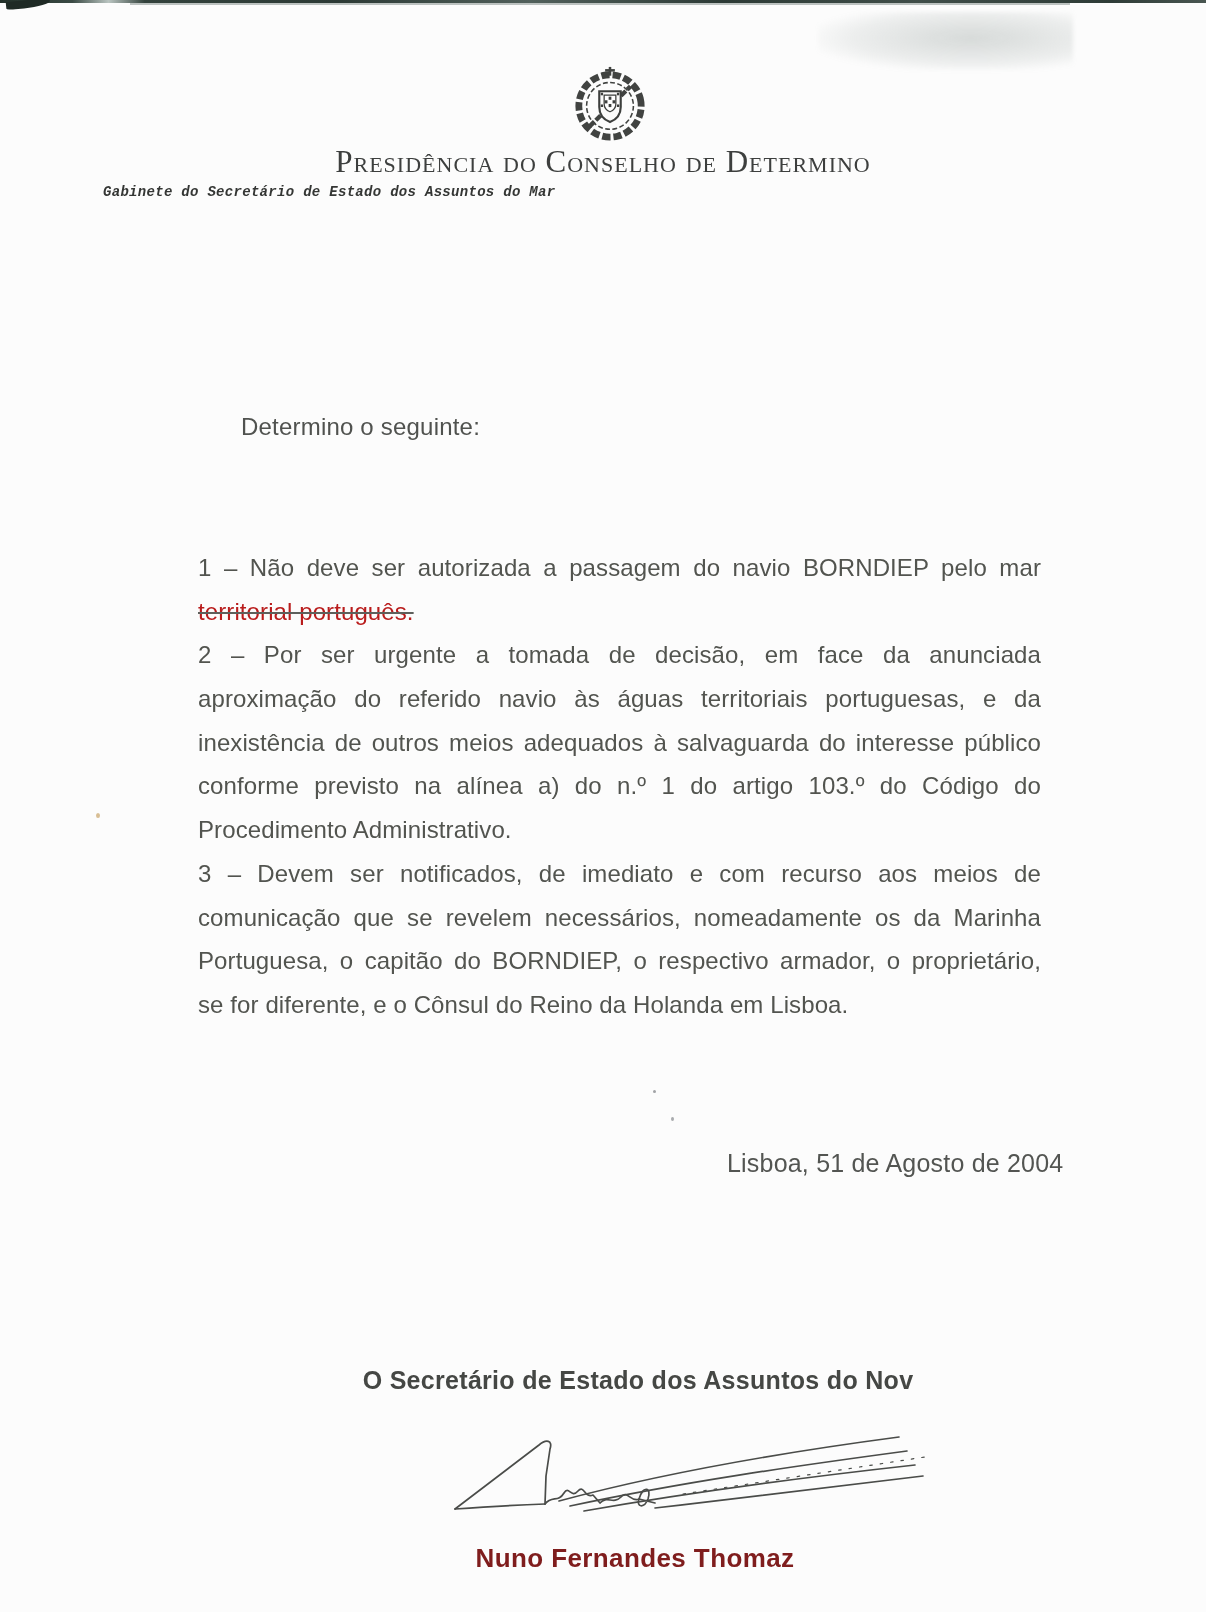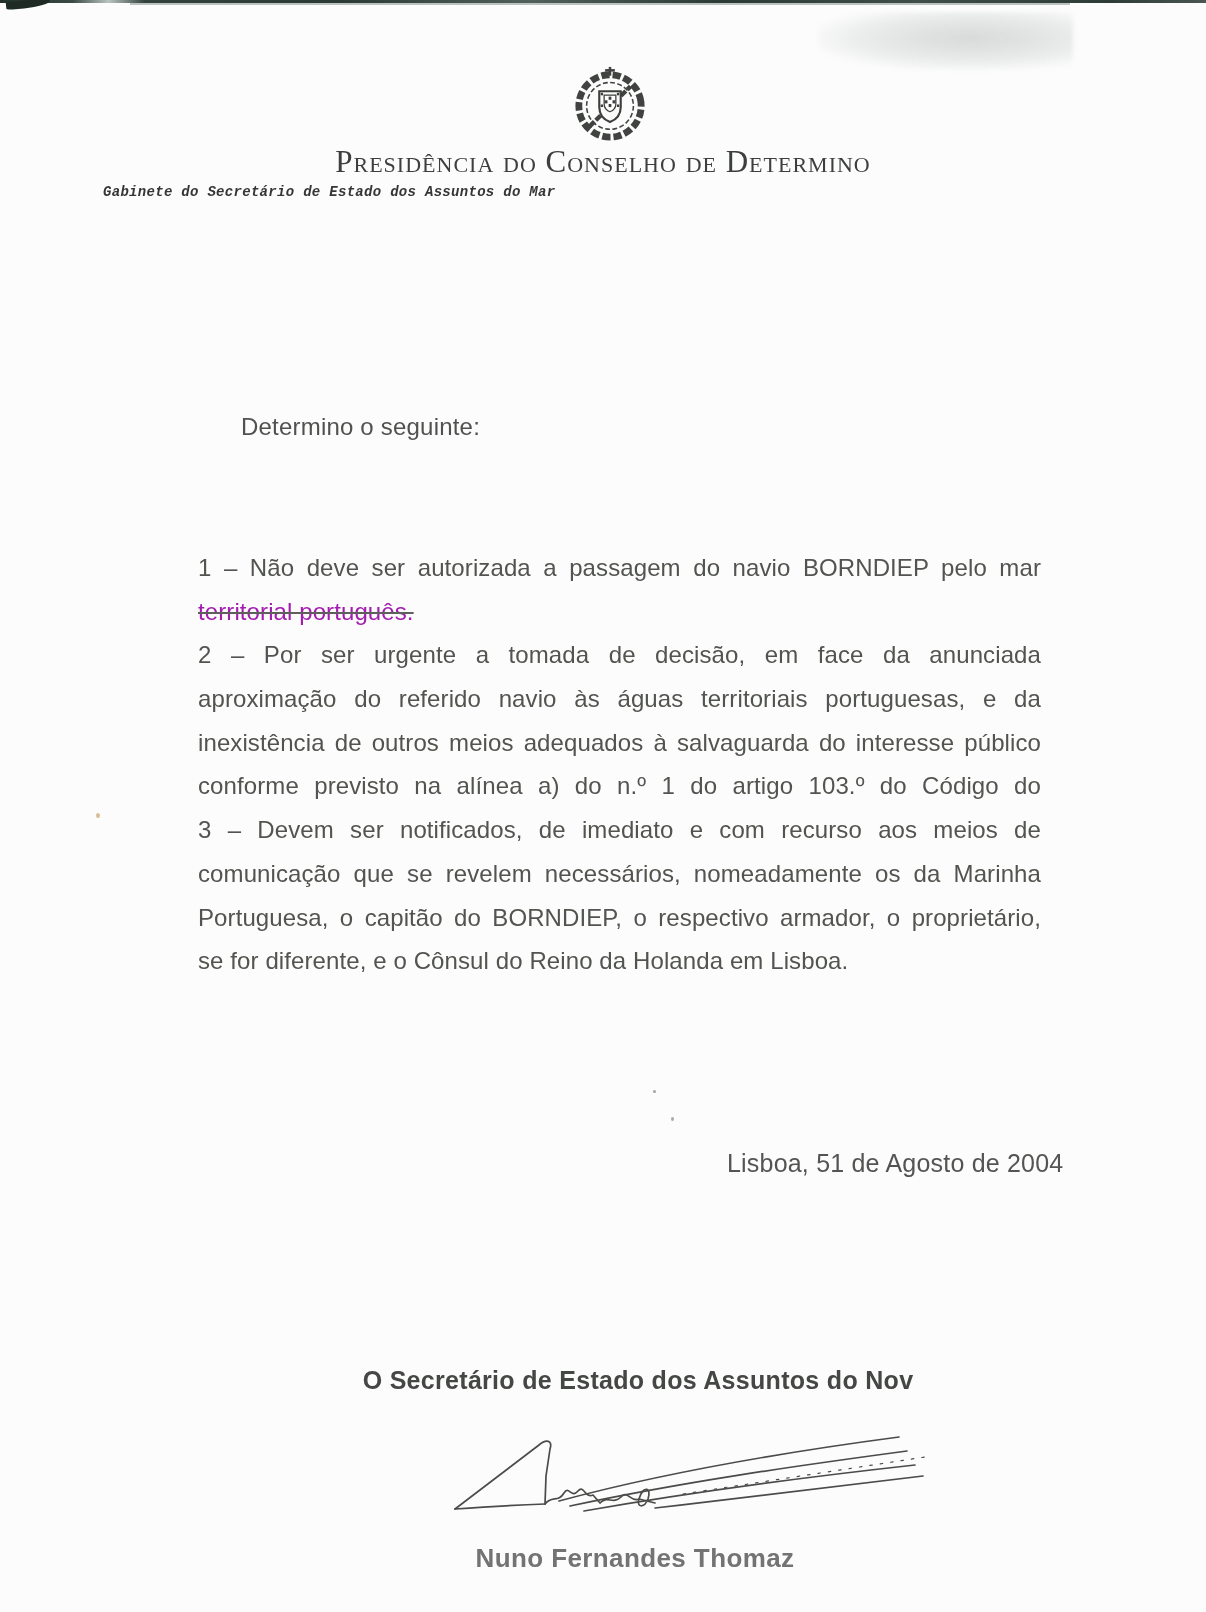--- a/index.html
+++ b/index.html
@@ -33,30 +33,30 @@
     font-size:14px;letter-spacing:0.3px;color:#343634;white-space:nowrap;}
 
   
   .intro{position:absolute;left:241px;top:413px;font-size:24px;color:#50524f;letter-spacing:0.2px;}
   .bodyblock{position:absolute;left:198px;top:546px;width:843px;color:#52544f;
     font-size:24px;letter-spacing:0.1px;}
   .bodyline{height:43.7px;line-height:43.7px;white-space:nowrap;}
   .bodyline.just{text-align:justify;text-align-last:justify;white-space:normal;}
   .bodyline.last{text-align:left;}
   .struck{text-decoration:line-through;text-decoration-thickness:2px;
-    text-decoration-color:#5e605c;color:#a21caf;}
+    text-decoration-color:#5e605c;color:#b91c1c;}
 
   .dateline{position:absolute;left:727px;top:1149px;font-size:25px;color:#53555        2;color:#535552;letter-spacing:0.2px;white-space:nowrap;}
 
   
   .sig-title{position:absolute;left:238px;top:1366px;width:800px;text-align:center;
     font-size:25px;font-weight:bold;color:#454744;letter-spacing:0.3px;white-space:nowrap;}
   .sig-svg{position:absolute;left:443px;top:1424px;width:497px;height:102px;}
   .sig-name{position:absolute;left:235px;top:1543px;width:800px;text-align:center;
-    font-size:26px;font-weight:bold;color:#737373;letter-spacing:0.4px;white-space:nowrap;}
+    font-size:26px;font-weight:bold;color:#7f1d1d;letter-spacing:0.4px;white-space:nowrap;}
 </style>
 </head>
 <body>
 
 <div class="scan-edge"></div>
 <div class="scan-edge2"></div>
 <div class="scan-corner"></div>
 <div class="scan-smudge"></div>
 <div class="speck speck-a"></div>
 <div class="speck speck-b"></div>
@@ -92,20 +92,21 @@
 <div class="intro">Determino o seguinte:</div>
 
 <div class="bodyblock">
   <div class="bodyline just">1 – Não deve ser autorizada a passagem do navio BORNDIEP pelo mar</div>
   <div class="bodyline last"><span class="struck">territorial português.</span></div>
 
   <div class="bodyline just">2 – Por ser urgente a tomada de decisão, em face da anunciada</div>
   <div class="bodyline just">aproximação do referido navio às águas territoriais portuguesas, e da</div>
   <div class="bodyline just">inexistência de outros meios adequados à salvaguarda do interesse público</div>
   <div class="bodyline just">conforme previsto na alínea a) do n.º 1 do artigo 103.º do Código do</div>
+  <div class="bodyline last">Procedimento Administrativo.</div>
 
   <div class="bodyline just">3 – Devem ser notificados, de imediato e com recurso aos meios de</div>
   <div class="bodyline just">comunicação que se revelem necessários, nomeadamente os da Marinha</div>
   <div class="bodyline just">Portuguesa, o capitão do BORNDIEP, o respectivo armador, o proprietário,</div>
   <div class="bodyline last">se for diferente, e o Cônsul do Reino da Holanda em Lisboa.</div>
 </div>
 
 <div class="dateline">Lisboa, 51 de Agosto de 2004</div>
 
 <div class="sig-title">O Secretário de Estado dos Assuntos do Nov</div>

